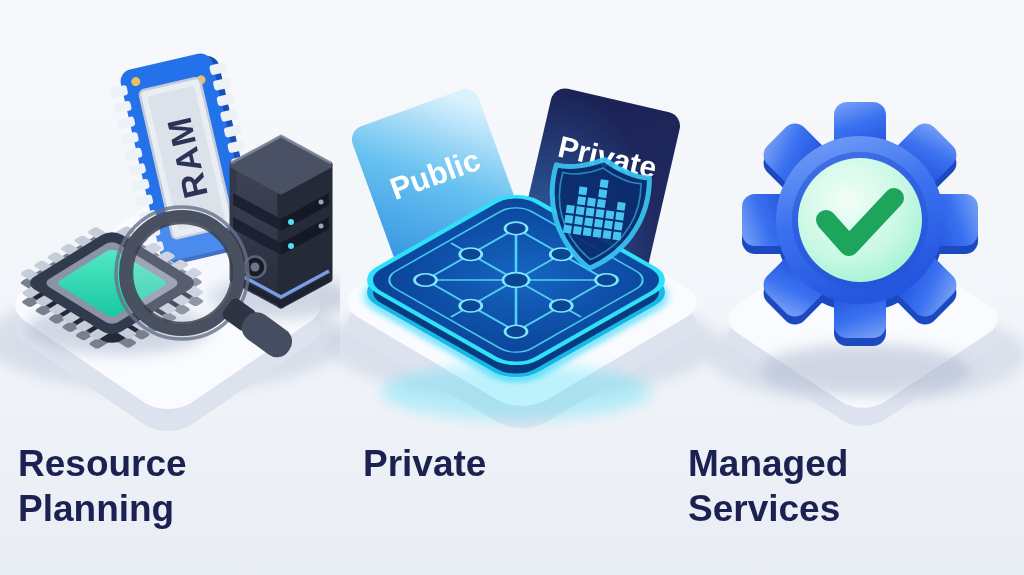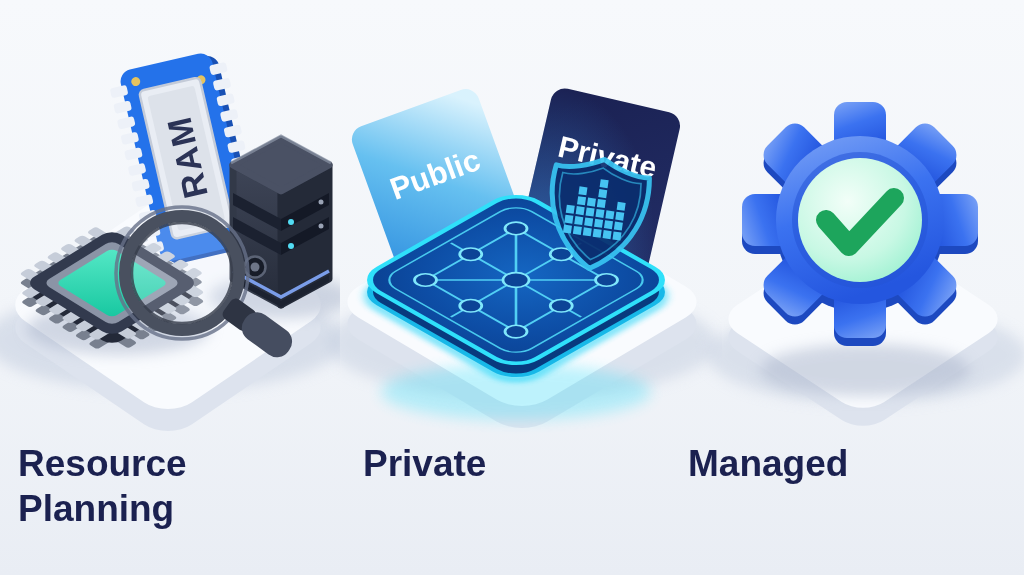--- a/index.html
+++ b/index.html
@@ -304,15 +304,16 @@
 
   <div class="caption" style="left:18px;width:304px">
     <div>Resource</div>
     <div>Planning</div>
   </div>
   <div class="caption" style="left:363px;width:304px">
     <div>Private</div>
   </div>
   <div class="caption" style="left:688px;width:304px">
     <div>Managed</div>
+    <div>Services</div>
   </div>
 
 </div>
 
 </body></html>

